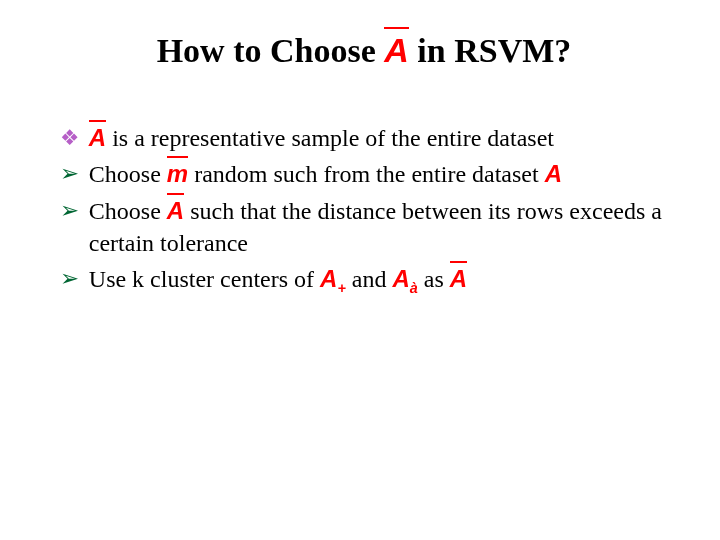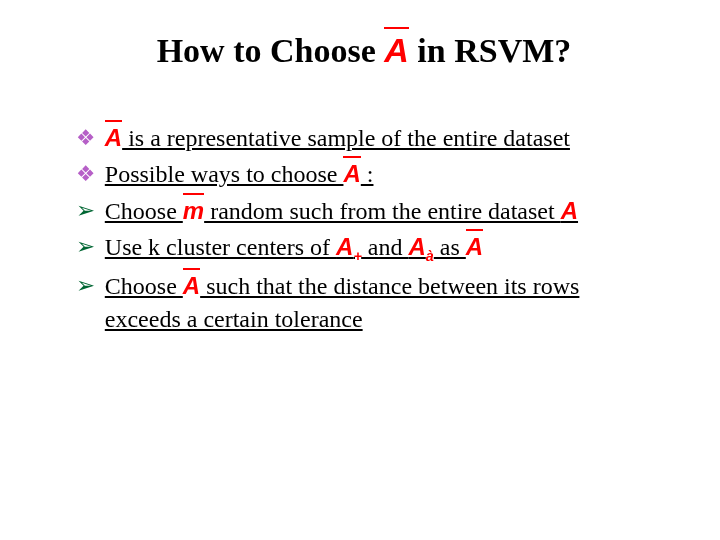--- a/index.html
+++ b/index.html
@@ -40,22 +40,21 @@
     position: absolute;
     top: -0.08em;
     left: 0;
     right: 0;
     height: 2px;
     background: #ff0000;
   }
   .body ul {
     list-style: none;
     padding: 0;
-    margin: 16px;
-    text-decoration: underline;
+    margin: 0;
   }
   .body li {
     font-size: 24px;
     line-height: 1.35;
     margin: 4px 0;
     position: relative;
     padding-left: 1.2em;
   }
   .bullet-diamond::before {
     content: "❖";
@@ -84,29 +83,26 @@
 
   <div class="title">
     <span>How to Choose </span><span class="sym bar">A</span><span> in RSVM?</span>
   </div>
 
   <div class="body">
     <ul>
       <li class="bullet-diamond">
         <span class="sym bar">A</span><span>  is a representative sample of the entire dataset</span>
       </li>
-      <li class="bullet-diamond">
-        <span>Possible ways to choose </span><span class="sym bar">A</span><span>  :</span>
-      </li>
 
       <li class="bullet-arrow sub1b lower">
         <span>Choose </span><span class="sym bar">m</span><span> random such from the entire dataset </span><span class="sym">A</span>
       </li>
+      <li class="bullet-arrow sub1b">
+        <span>Choose </span><span class="sym bar">A</span><span> such that the distance between its rows exceeds a certain tolerance</span>
+      </li>
       <li class="bullet-arrow sub1b lower">
         <span>Use k cluster centers   of </span><span class="sym">A</span><sub class="sym" style="font-size:0.6em;">+</sub><span> and </span><span class="sym">A</span><sub class="sym" style="font-size:0.6em;">à</sub><span> as </span><span class="sym bar">A</span>
-      </li>
-      <li class="bullet-arrow sub1b">
-        <span>Choose </span><span class="sym bar">A</span><span> such that the distance between its rows exceeds a certain tolerance</span>
       </li>
     </ul>
   </div>
 
 </div>
 
 </body></html>

